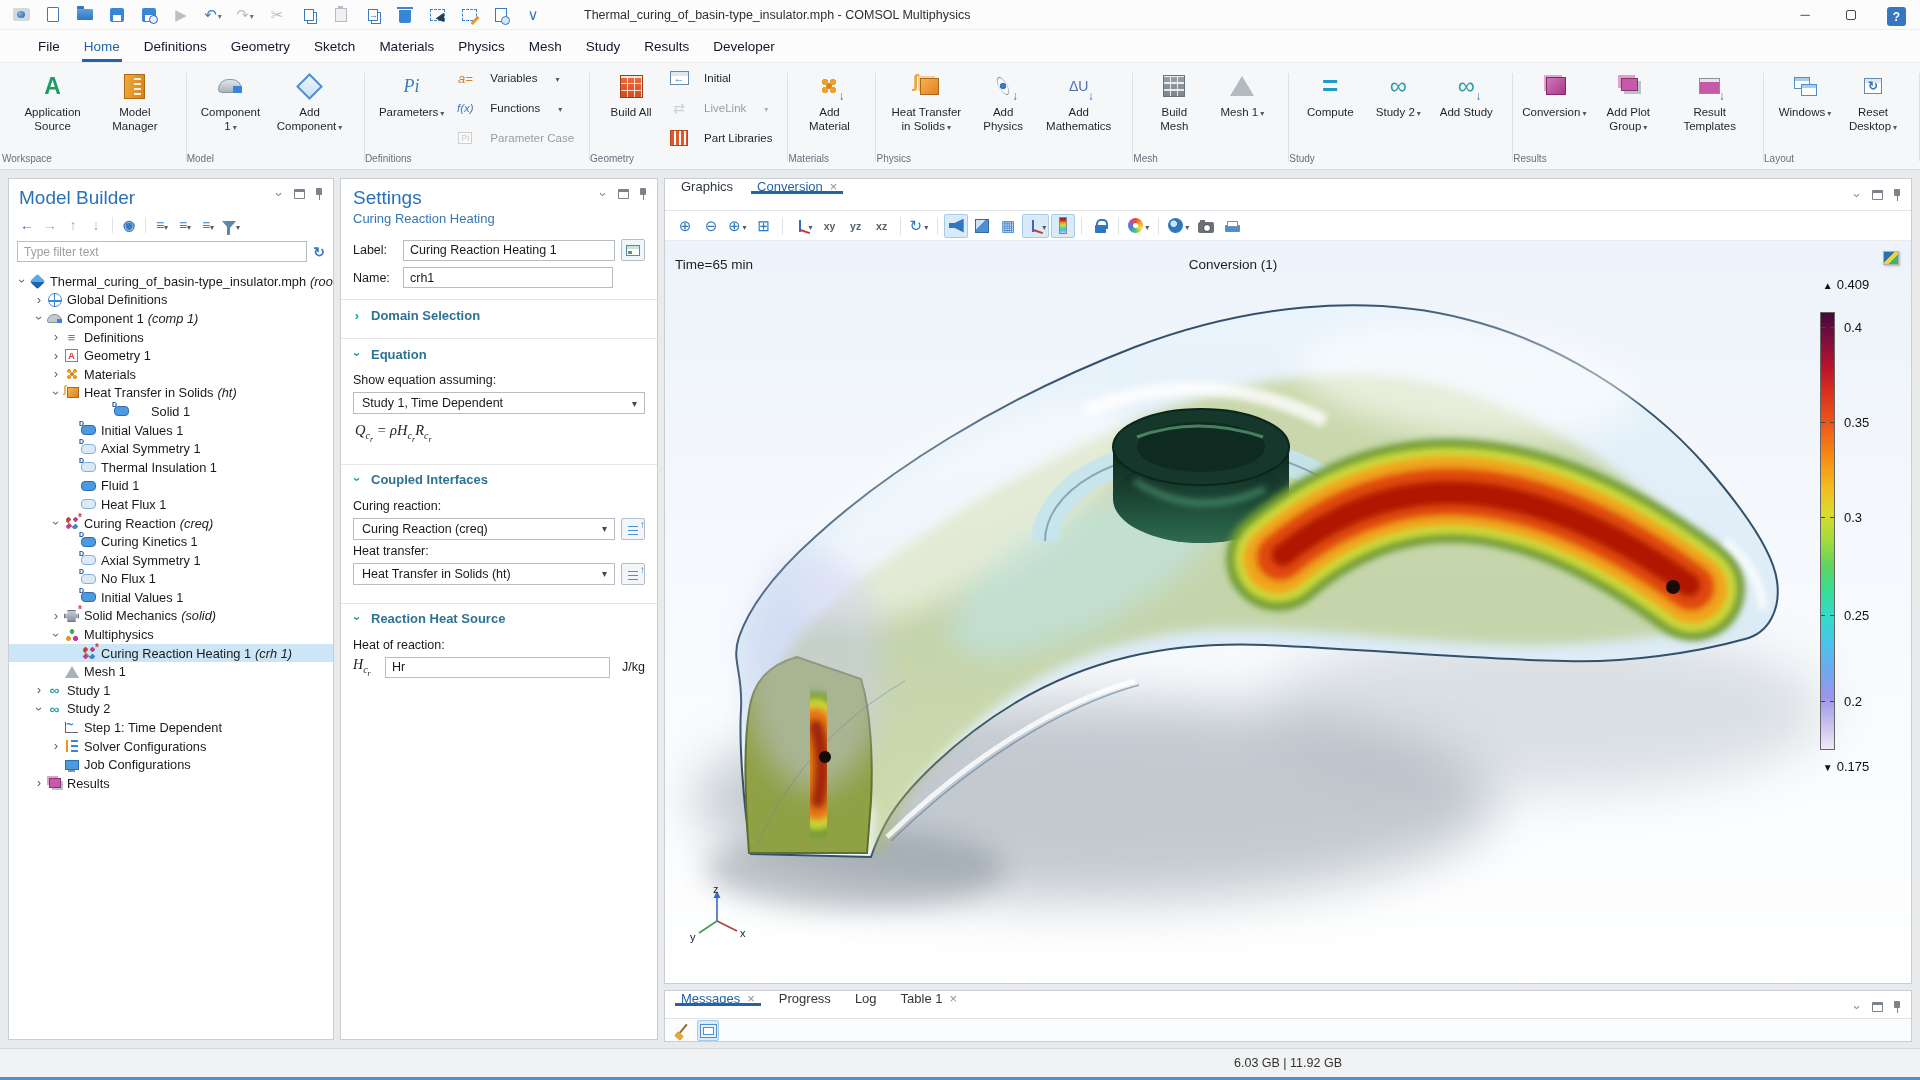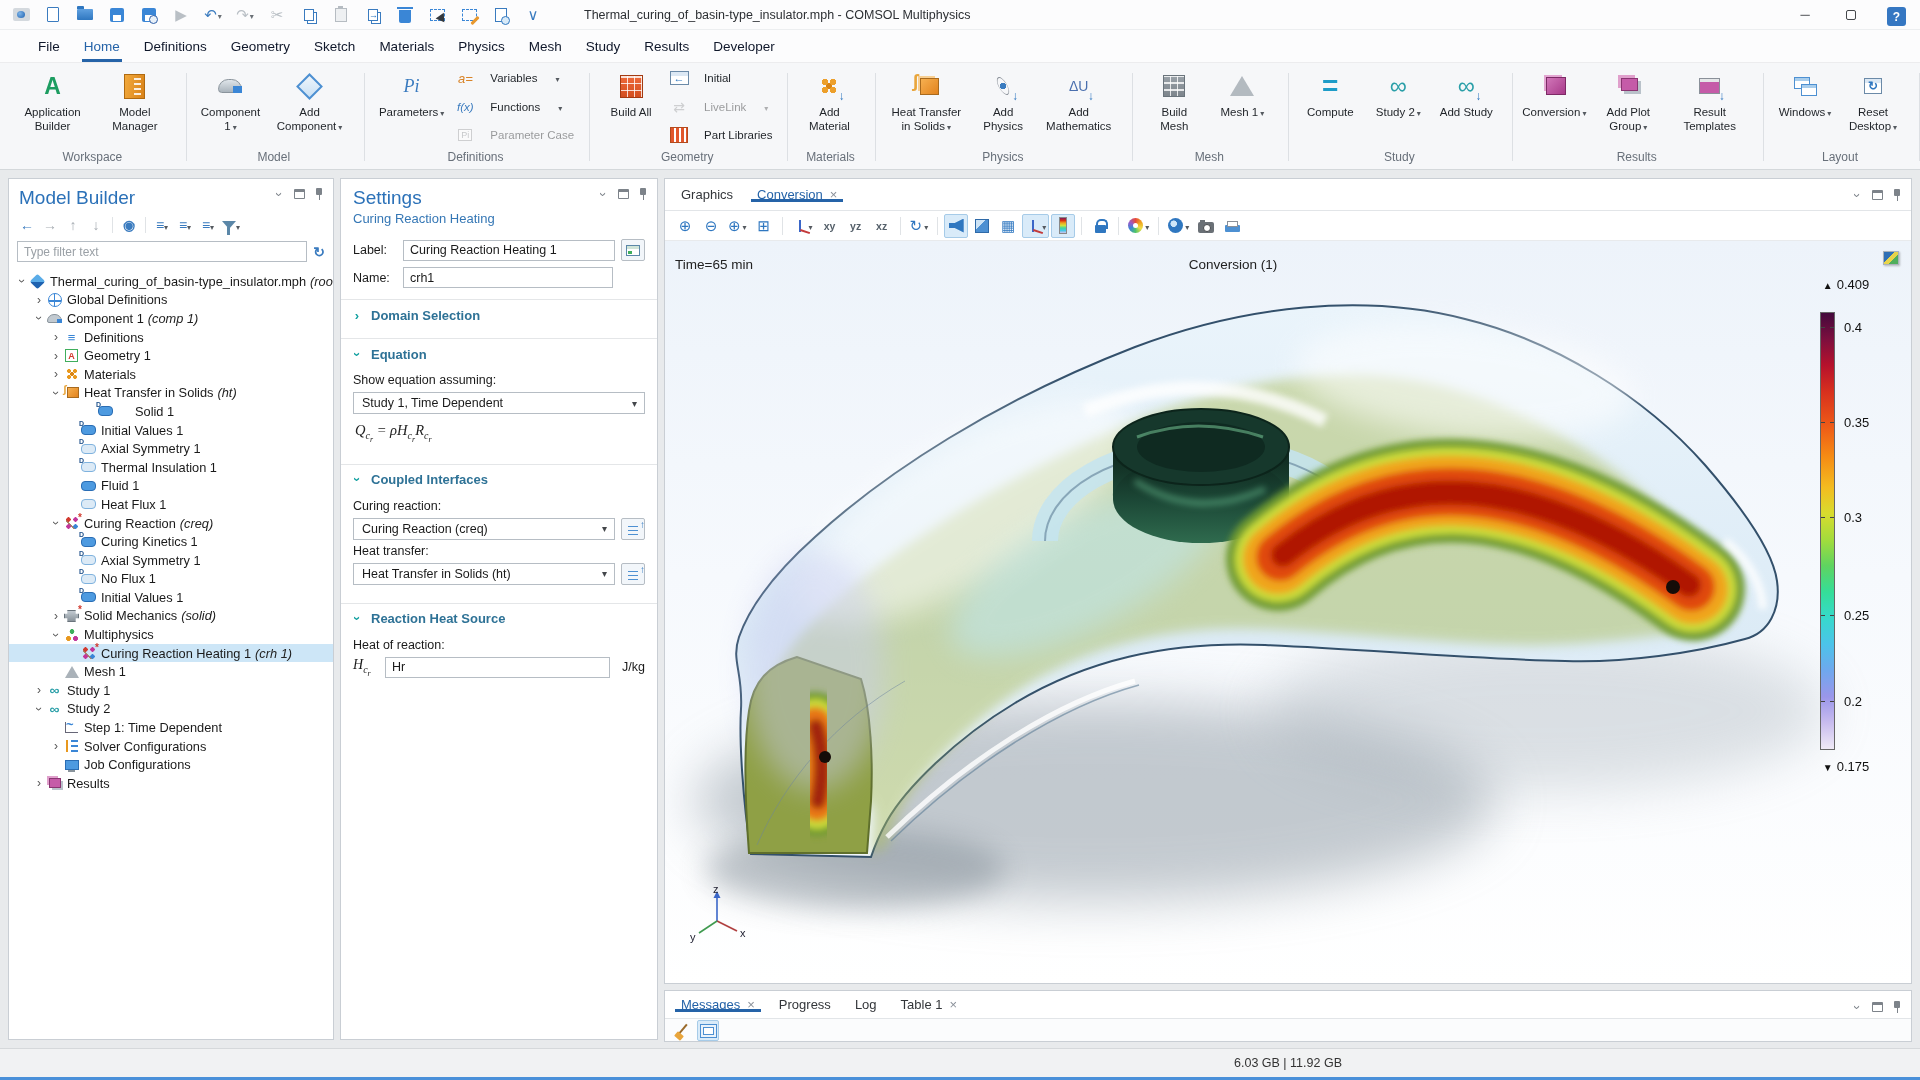--- a/index.html
+++ b/index.html
@@ -30,21 +30,21 @@
 #ribbon{position:absolute;left:0;top:62px;width:1920px;height:108px;background:#f6f7f9;border-top:1px solid #ececee;border-bottom:1px solid #d4d8db;display:flex;align-items:stretch;padding-left:2px}
 .rgroup{display:flex;flex-direction:column;position:relative;padding-right:4px}
 .rdiv{position:absolute;right:0;top:10px;bottom:8px;width:1px;background:#dde0e4}
 .rbody{flex:1;display:flex;align-items:stretch;gap:2px;padding:5px 8px 0}
 .rbig-row{display:flex;align-items:stretch;gap:2px}
 .rbig{flex-direction:column;justify-content:flex-start;gap:5px;min-width:66px;padding:3px 6px;text-align:center}
 .rbig .rlab{font-size:11.5px;line-height:1.2;color:#1f2328;max-width:92px;display:inline-block}
 .rbig.disabled,.rsmall.disabled{opacity:.45;filter:grayscale(.7)}
 .rsmall-col{display:flex;flex-direction:column;justify-content:space-between;padding:1px 0 3px}
 .rsmall{gap:16px;font-size:11.5px;color:#1f2328;padding:1px 4px;white-space:nowrap}
-.rgl{text-align:center;font-size:12px;color:#68707a;padding:3px 0 5px}
+.rgl{text-align:left;font-size:10px;color:#68707a;padding:3px 0 5px}
 .caret::before{content:"▾";font-size:8px;color:#555a60}
 .rbig .caret::before,.rsmall .caret::before{margin-left:2px}
 .ri{width:30px;height:30px;display:flex;align-items:center;justify-content:center;position:relative}
 .ris{width:18px;height:16px;display:flex;align-items:center;justify-content:center;position:relative}
 
 
 .i-application-builder::before{content:"A";color:#1d9d61;font-size:23px;font-weight:bold}
 .i-model-manager::before{content:"";width:19px;height:23px;border:1px solid #b06a10;background:repeating-linear-gradient(180deg,rgba(255,255,255,.85) 0 2px,rgba(255,255,255,0) 2px 5px) 9px 3px/7px 17px no-repeat,linear-gradient(100deg,#f2a93c,#d9831a)}
 .i-component::before{content:"";width:22px;height:12px;border-radius:11px 11px 4px 4px;background:linear-gradient(#dfe5ea,#aab4bc);border:1px solid #8a949c}
 .i-component::after{content:"";position:absolute;right:3px;bottom:8px;width:9px;height:7px;background:#3a86d6}
@@ -208,21 +208,21 @@
 .sel{flex:1;height:22px;border:1px solid #b6bdc4;background:#fff;display:flex;align-items:center;padding:0 8px;font-size:12.5px;position:relative}
 .sel::after{content:"▾";position:absolute;right:7px;color:#44474b;font-size:10px}
 .eqmath{font-family:"Liberation Serif",serif;font-style:italic;font-size:14.5px;padding:8px 2px 2px;color:#222}
 .eqmath sub{font-size:10px}
 .eqmath sub sub{font-size:8px}
 .hsym{font-family:"Liberation Serif",serif;font-style:italic;font-size:14px;width:26px}
 .hsym sub{font-size:10px}.hsym sub sub{font-size:8px}
 .unit{font-size:12.5px;margin-left:6px}
 
 
-.tabrow{height:32px;display:flex;align-items:center;border-bottom:1px solid #e2e5e8;background:#fff;position:relative;padding-left:4px}
+.tabrow{height:32px;display:flex;align-items:flex-start;border-bottom:1px solid #e2e5e8;background:#fff;position:relative;padding-left:4px}
 .tab{display:flex;align-items:center;gap:7px;padding:0 12px;font-size:13px;color:#33363a;position:relative}
 .tab.active{color:#2563a8}
 .tab.active::after{content:"";position:absolute;left:6px;right:6px;bottom:0;height:3px;background:#2563a8}
 .tclose{color:#8a9099;font-size:13px}
 .tabrow .phdr-icons{top:9px}
 #gfx-toolbar{height:30px;display:flex;align-items:center;gap:2px;padding:0 8px;background:#fff;border-bottom:1px solid #e8eaec}
 #gfx-toolbar .gbtn{height:24px;min-width:24px;justify-content:center;padding:0 2px;border:1px solid rgba(0,0,0,0);border-radius:2px;position:relative}
 #gfx-toolbar .gbtn.on{background:#d9ebf9;border-color:#a6cbe8}
 #gfx-toolbar .glyph{font-size:15px;color:#2f77c0}
 #gfx-toolbar .gbtn.sm .glyph{font-size:10.5px;font-weight:bold;color:#55606a}
@@ -397,21 +397,21 @@
 <button id="help-btn">?</button>
 
 <div id="ribbon">
 
     <div class="rgroup">
       <div class="rbody">
         <div class="rbig-row">
 
             <button class="rbig">
               <span class="ri i-application-builder"></span>
-              <span class="rlab"><span>Application Builder</span></span>
+              <span class="rlab"><span>Application Source</span></span>
             </button>
 
             <button class="rbig">
               <span class="ri i-model-manager"></span>
               <span class="rlab"><span>Model Manager</span></span>
             </button>
           </div>
         <div class="rsmall-col">
           
         </div>
@@ -765,21 +765,21 @@
         <span class="tsuffix"></span>
       </div>
 
       <div class="trow" style="padding-left: 40px;">
         <span class="expander open"></span>
         <span class="ticon i-heat-transfer"></span>
         <span class="tlabel">Heat Transfer in Solids</span>
         <span class="tsuffix">(ht)</span>
       </div>
 
-      <div class="trow" style="padding-left: 57px; gap: 17px;">
+      <div class="trow" style="padding-left: 73px; gap: 17px;">
         <span class="expander leaf"></span>
         <span class="ticon i-domain-filled"></span>
         <span class="tlabel">Solid 1</span>
         <span class="tsuffix"></span>
       </div>
 
       <div class="trow" style="padding-left: 57px;">
         <span class="expander leaf"></span>
         <span class="ticon i-domain-filled"></span>
         <span class="tlabel">Initial Values 1</span>

